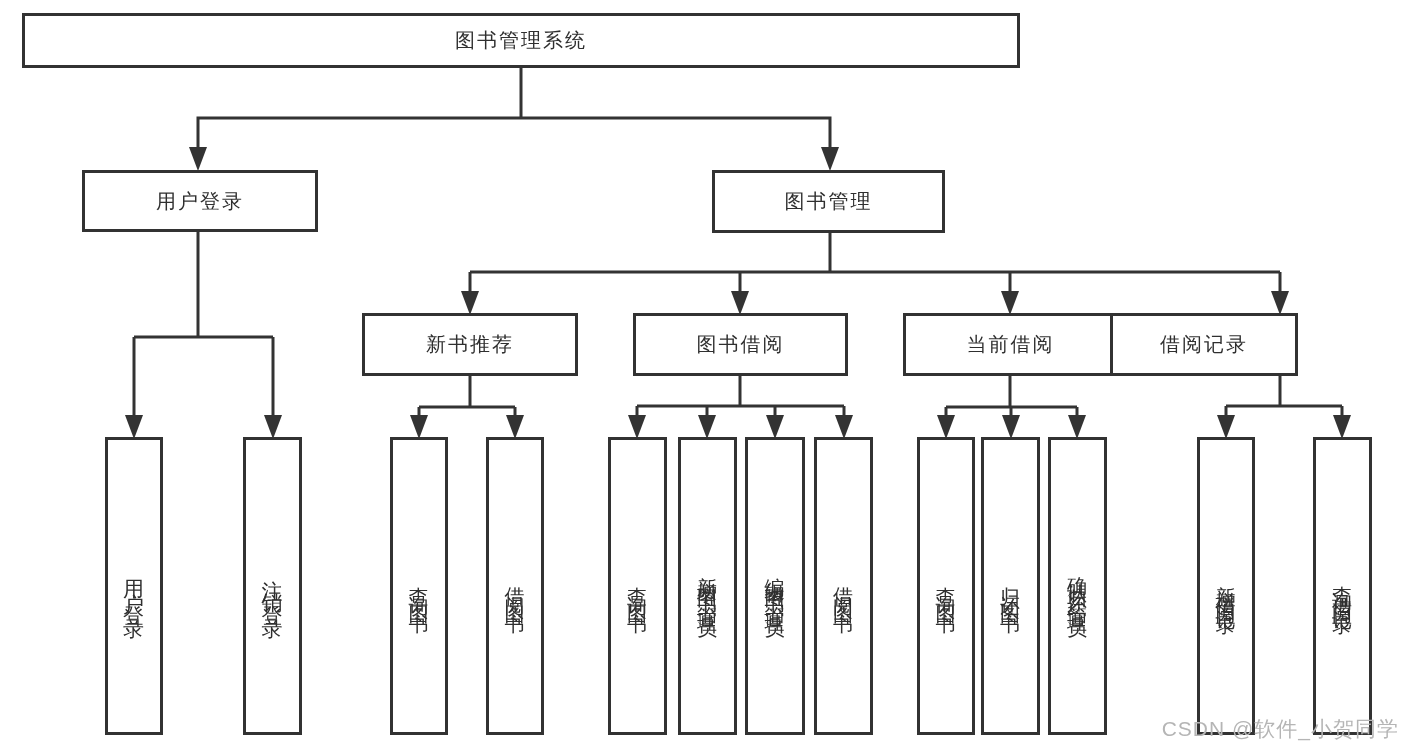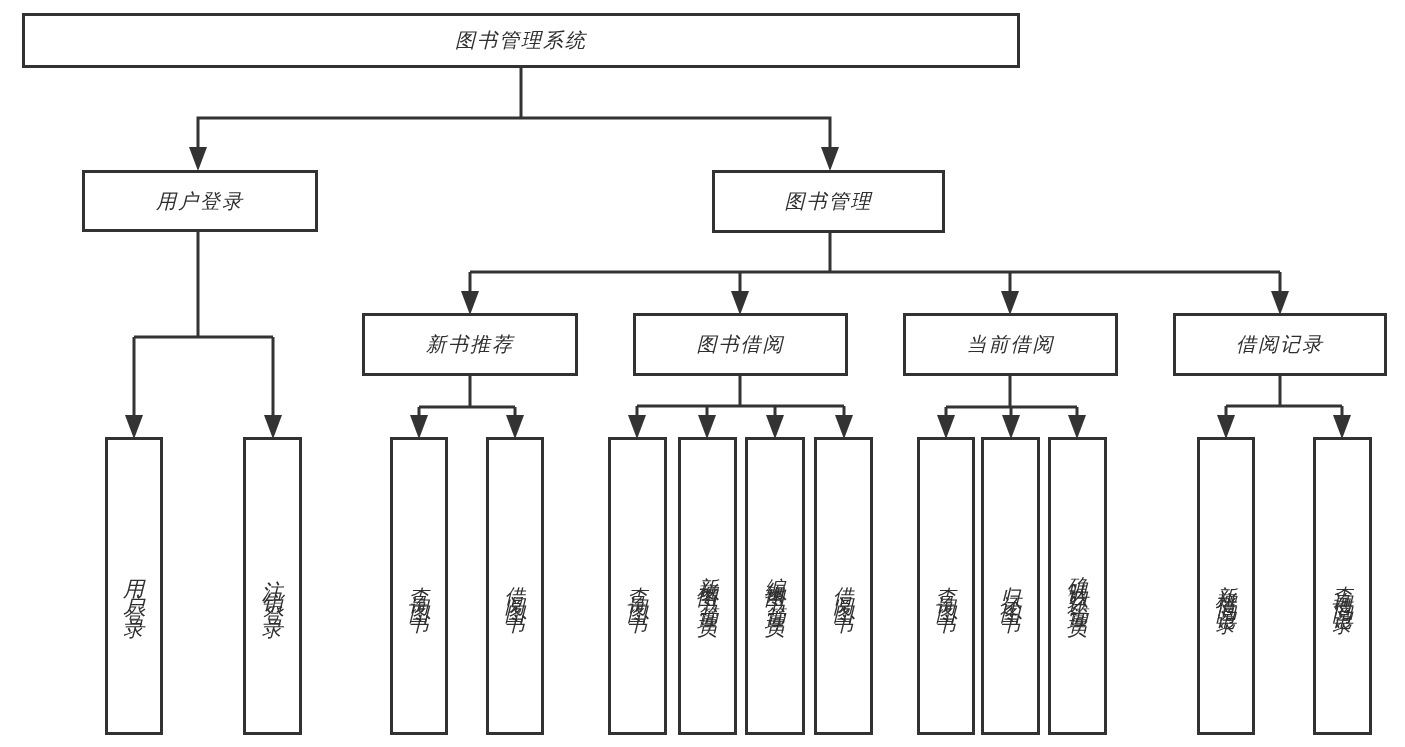--- a/index.html
+++ b/index.html
@@ -17,32 +17,31 @@
     box-sizing:border-box;
     border:3px solid #323232;
     background:#ffffff;
     display:flex;
     align-items:center;
     justify-content:center;
     font-size:20px;
     letter-spacing:2px;
     color:#2f2f2f;
     z-index:2;
-    font-style:italic;
   }
   
   .hbox{white-space:nowrap;}
   .root-box{left:22px;top:13px;width:998px;height:55px;}
   .l2-user{left:82px;top:170px;width:236px;height:62px;}
   .l2-book{left:712px;top:170px;width:233px;height:63px;}
   .l3{top:313px;height:63px;}
   .l3-a{left:362px;width:216px;}
   .l3-b{left:633px;width:215px;}
   .l3-c{left:903px;width:215px;}
-  .l3-d{left:1173px;width:214px;}
+  .l3-d{left:1110px;width:188px;}
   
   .vbox{
     top:437px;height:298px;
     writing-mode:vertical-rl;
     text-orientation:mixed;
     letter-spacing:9px;
     font-size:20px;
     line-height:1;
     padding-top:6px;
   }
@@ -204,14 +203,15 @@
     <span>确认归还（管理员）</span>
   </div>
 
   <div class="node vbox long leaf-12">
     <span>新增借阅记录</span>
   </div>
   <div class="node vbox long leaf-13">
     <span>查询借阅记录</span>
   </div>
 
+  <div class="watermark">CSDN @软件_小贺同学</div>
 
 </div>
 
 </body></html>

